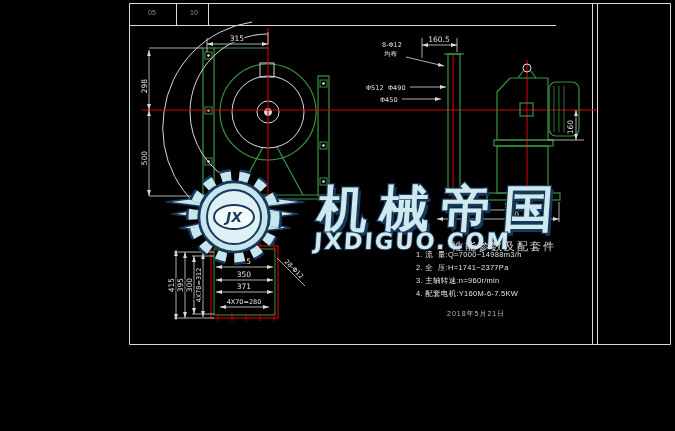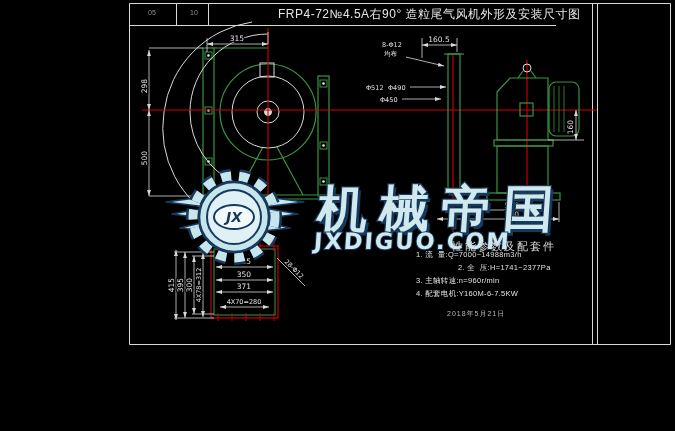--- a/index.html
+++ b/index.html
@@ -5,21 +5,21 @@
   html,body{margin:0;padding:0;background:#000;}
   .screen{position:relative;width:675px;height:431px;background:#000;overflow:hidden;
           font-family:"Liberation Sans","DejaVu Sans",sans-serif;}
   .screen svg{position:absolute;left:0;top:0;}
   .ov{position:absolute;color:#e6e6e6;white-space:pre;}
   #title-text{left:278px;top:6px;font-size:12px;letter-spacing:.5px;}
   .cell{font-size:7px;color:#8f8f8f;}
   #cell1{left:148px;top:9px;} #cell2{left:190px;top:9px;}
   .spec{left:416px;font-size:7.5px;color:#e0e0e0;letter-spacing:.3px;}
   #spec-header{left:452px;top:239px;font-size:11px;letter-spacing:2px;color:#d8d8d8;}
-  #spec-1{top:250px;} #spec-2{top:263px;margin-left:42px;} #spec-3{top:276px;} #spec-4{top:289px;}
+  #spec-1{top:250px;} #spec-2{top:263px;} #spec-3{top:276px;} #spec-4{top:289px;}
   #date-text{left:447px;top:309px;font-size:7px;color:#b9b9b9;letter-spacing:1px;}
   text{font-family:"DejaVu Sans",sans-serif;}
   .dimt{fill:#e2e2e2;font-size:7.5px;paint-order:stroke;stroke:#000;stroke-width:2.6px;}
   .dimts{fill:#e2e2e2;font-size:6.5px;paint-order:stroke;stroke:#000;stroke-width:2.4px;}
 </style>
 </head>
 <body>
 
 <div class="screen">
 
@@ -202,21 +202,20 @@
     <g transform="translate(16,0) skewX(-4)">
       <text x="319" y="229" font-size="50" font-weight="bold" letter-spacing="12" fill="#17395c">机械帝国</text>
       <text x="316" y="226" font-size="50" font-weight="bold" letter-spacing="12" fill="#cfe9ee" stroke="#17395c" stroke-width="2.5" style="paint-order:stroke">机械帝国</text>
       <text x="315" y="249" font-size="22.5" font-weight="bold" letter-spacing="2" fill="#cfe9ee" stroke="#17395c" stroke-width="2" style="paint-order:stroke">JXDIGUO.COM</text>
     </g>
   </g>
 </svg>
 
 <div class="ov cell" id="cell1">05</div>
 <div class="ov cell" id="cell2">10</div>
-<div class="ov" id="title-text">FRP4-72№4.5A右90° 造粒尾气风机外形及安装尺寸图</div>
 
 <div class="ov" id="spec-header">性能参数及配套件</div>
 <div class="ov spec" id="spec-1">1. 流  量:Q=7000~14988m3/h</div>
 <div class="ov spec" id="spec-2">2. 全  压:H=1741~2377Pa</div>
 <div class="ov spec" id="spec-3">3. 主轴转速:n=960r/min</div>
 <div class="ov spec" id="spec-4">4. 配套电机:Y160M-6-7.5KW</div>
 <div class="ov" id="date-text">2018年5月21日</div>
 
 </div>
 

